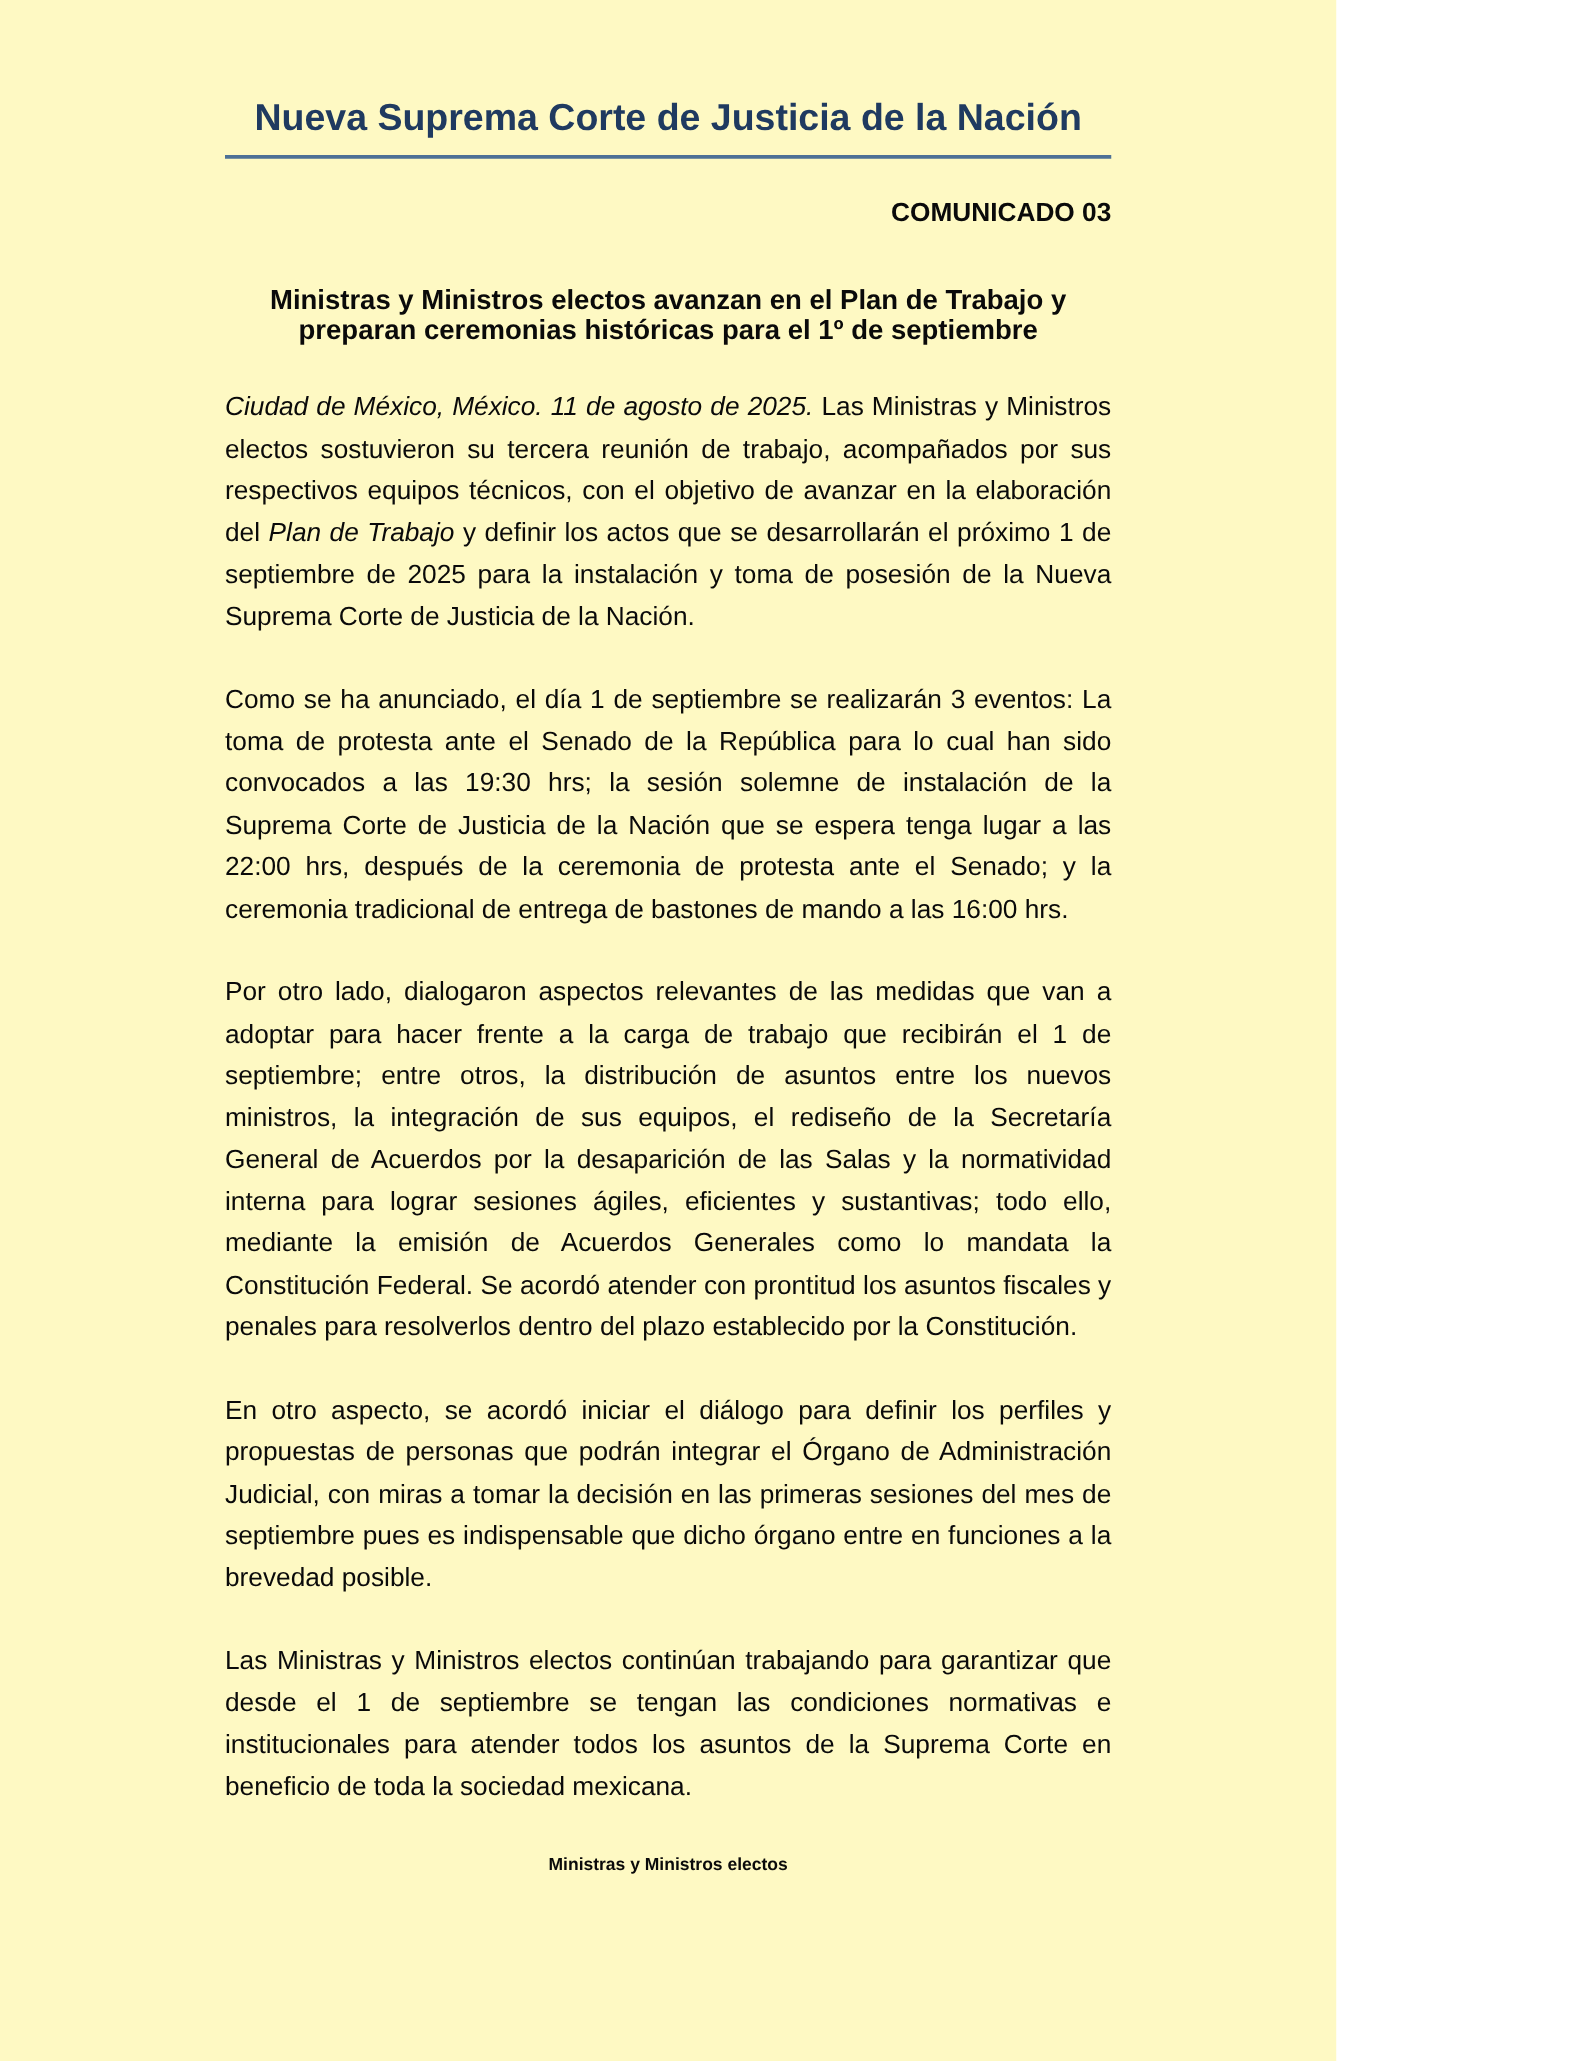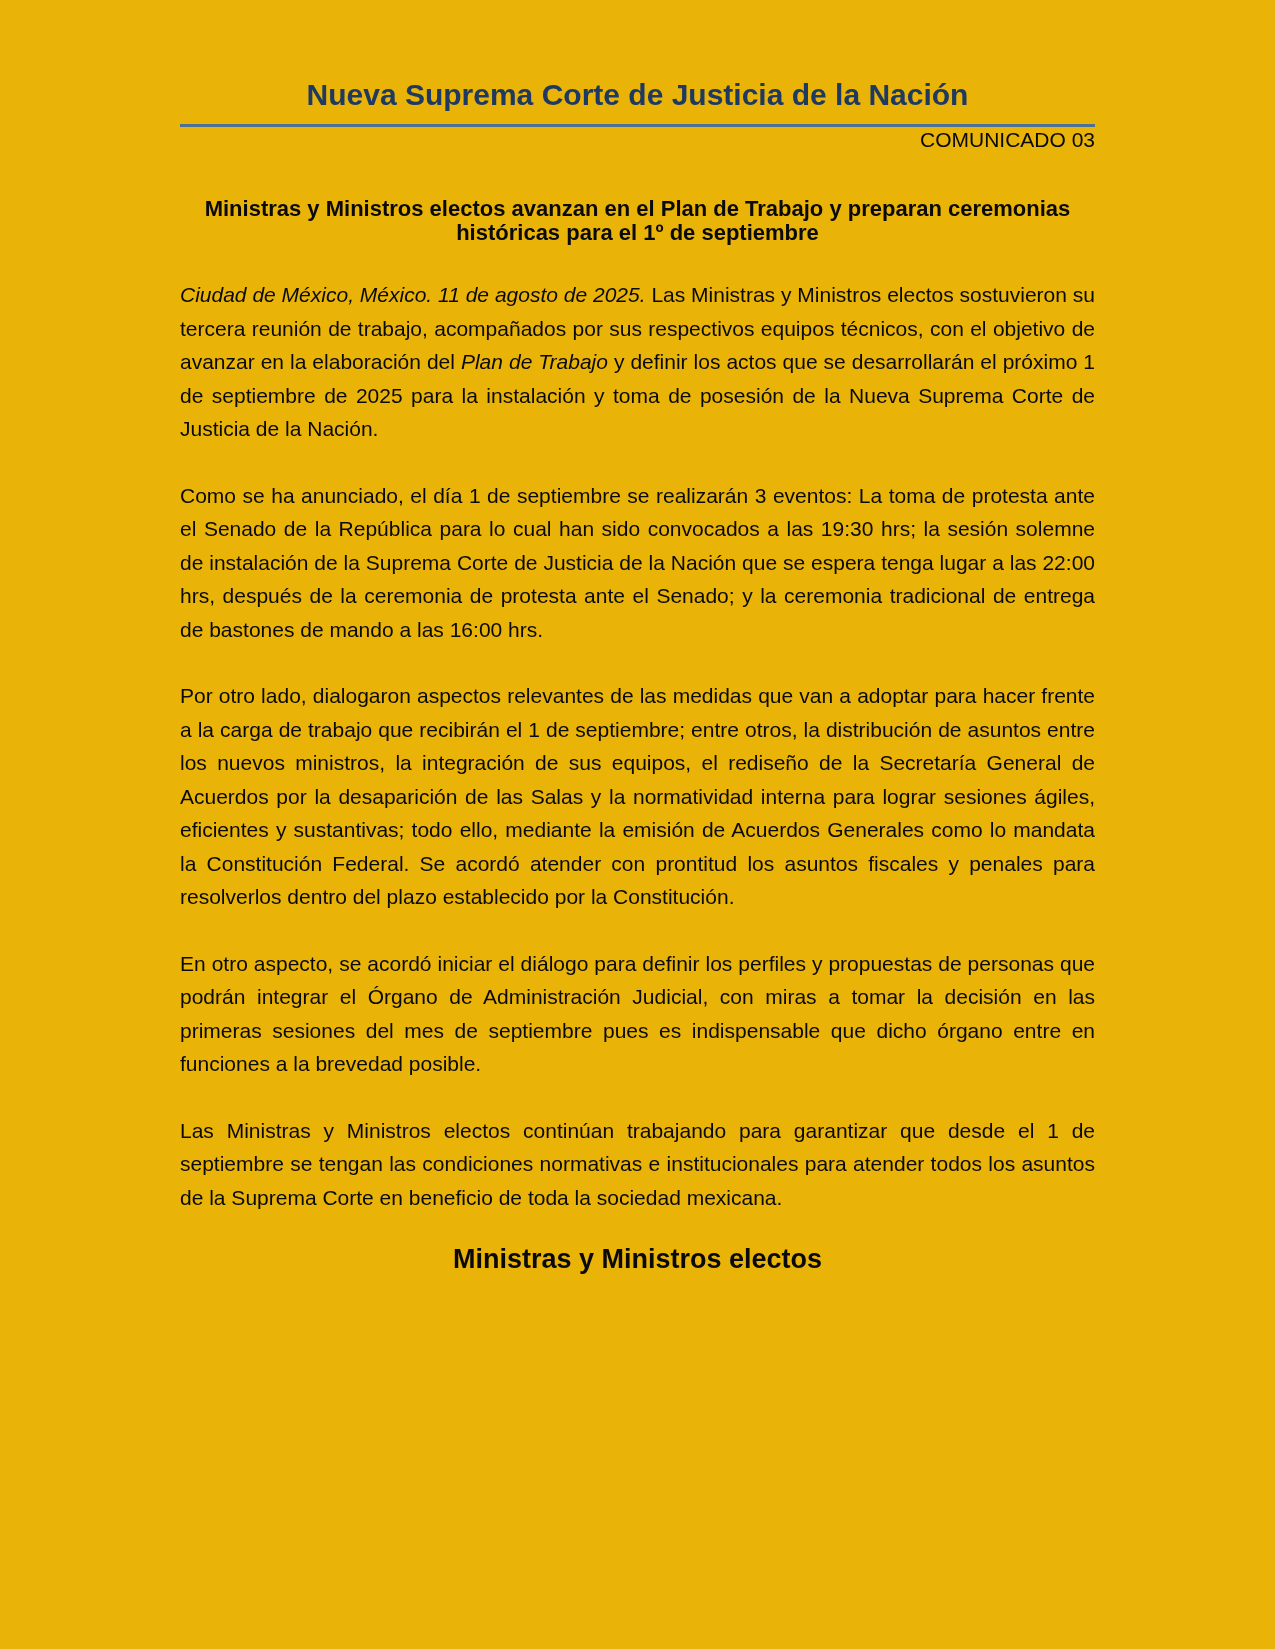--- a/index.html
+++ b/index.html
@@ -9,37 +9,38 @@
   }
   *{ margin:0; padding:0; box-sizing:border-box; }
   html,body{ background:#ffffff; }
   body{
     width:1275px; height:1649px;
     font-family:"Liberation Sans","DejaVu Sans",sans-serif;
     color:var(--text-color);
     overflow:hidden;
   }
   .page{
-    width:1275px; height:1649px;
+    width:1069px; height:1649px;
     padding:78px 180px 0 180px;
-    background:#eab308;
+    background:#fef9c3;
   }
   .letterhead{
     text-align:center;
     font-size:30px;
     font-weight:bold;
     color:var(--letterhead-color);
     line-height:1.1;
     padding-bottom:13px;
     border-bottom:3px solid var(--rule-color);
   }
   .comunicado{
+    margin-top:31px;
     text-align:right;
     font-size:21px;
-    font-weight:normal;
+    font-weight:bold;
     line-height:1.2;
   }
   .headline{
     margin-top:45px;
     text-align:center;
     font-size:22px;
     font-weight:bold;
     line-height:24px;
   }
   .body-text{ margin-top:14px; }
@@ -47,21 +48,21 @@
     margin-top:33px;
     font-size:21px;
     line-height:33.5px;
     text-align:justify;
     text-justify:inter-word;
   }
   .italic{ font-style:italic; }
   .signature{
     margin-top:29px;
     text-align:center;
-    font-size:27px;
+    font-size:14px;
     font-weight:bold;
     line-height:33.5px;
   }
 </style>
 </head>
 <body>
 
 <div class="page">
 
   <div class="letterhead">Nueva Suprema Corte de Justicia de la Nación</div>

